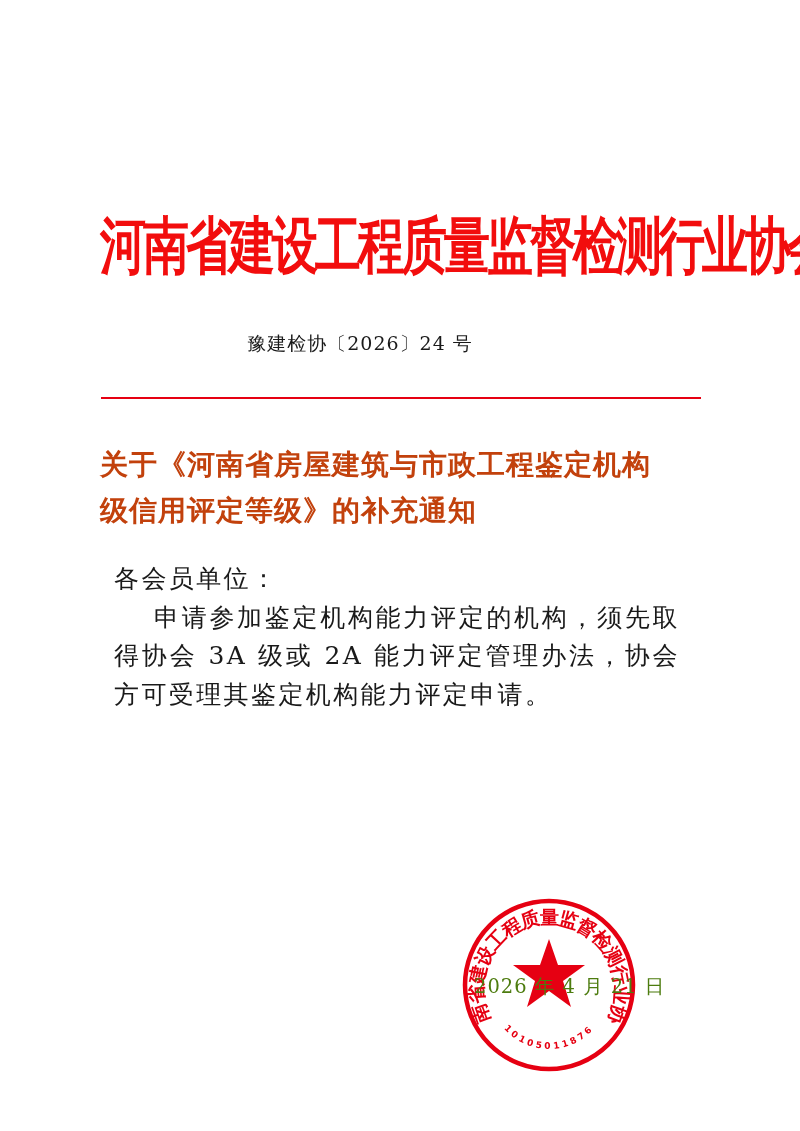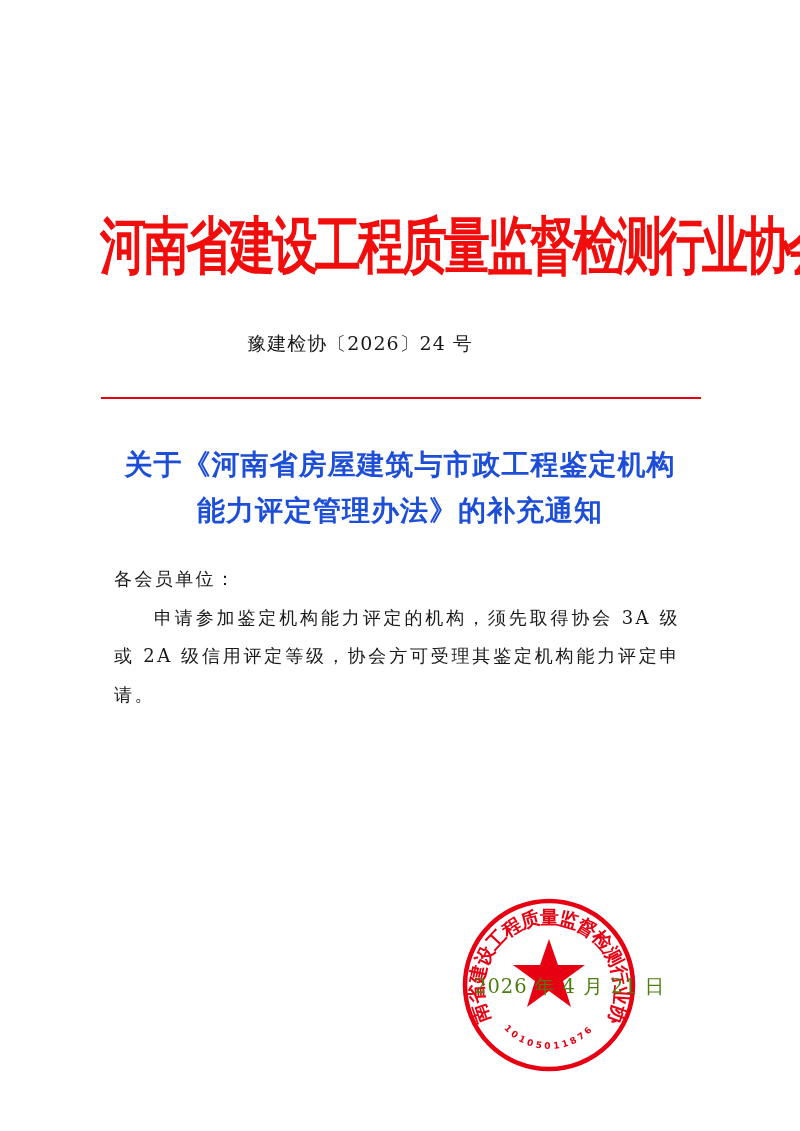--- a/index.html
+++ b/index.html
@@ -10,25 +10,25 @@
   .masthead { position: absolute; left: 100px; top: 205px; width: 600px; height: 80px;
               color: #f20d0d; font-family: "DejaVu Serif", "Liberation Serif", serif;
               font-weight: bold; font-size: 46px; line-height: 80px; text-align: center;
               letter-spacing: -3px; transform: scaleY(1.35); transform-origin: center; white-space: nowrap; }
 
   .docno { position: absolute; left: 0; width: 720px; top: 331px; text-align: center;
            font-size: 19px; letter-spacing: 1px; }
 
   .redline { position: absolute; left: 101px; top: 397px; width: 600px; height: 2px; background: #e60012; }
 
-  .title { position: absolute; left: 100px; width: 600px; top: 442px; text-align: center;
-           font-weight: bold; font-size: 28px; line-height: 46px; letter-spacing: 1px; color: #1d4ed8; }
+  .title { position: absolute; left: 100px; width: 600px; top: 442px; text-align: left;
+           font-weight: bold; font-size: 28px; line-height: 46px; letter-spacing: 1px; color: #c2410c; }
   .title div { white-space: nowrap; }
 
-  .body { position: absolute; left: 114px; width: 566px; top: 560px; font-size: 18px;
+  .body { position: absolute; left: 114px; width: 566px; top: 560px; font-size: 25px;
           line-height: 38.5px; letter-spacing: 2.4px; }
   .body p { margin: 0; text-align: justify; text-align-last: left; }
   .body .indent { text-indent: 40px; }
   .body .salutation { }
 
   .date { position: absolute; left: 474px; top: 973px; font-size: 19.5px; letter-spacing: 1px;
           z-index: 3; color: #4d7c0f; white-space: nowrap; }
 
   .seal { position: absolute; left: 461px; top: 897px; width: 176px; height: 176px; z-index: 2; }
 </style>
@@ -38,26 +38,26 @@
 <div class="page">
 
   <div class="masthead">河南省建设工程质量监督检测行业协会文件</div>
 
   <div class="docno">豫建检协〔2026〕24 号</div>
 
   <div class="redline"></div>
 
   <div class="title">
     <div>关于《河南省房屋建筑与市政工程鉴定机构</div>
-    <div>能力评定管理办法》的补充通知</div>
+    <div>级信用评定等级》的补充通知</div>
   </div>
 
   <div class="body">
     <p class="salutation">各会员单位：</p>
-    <p class="indent">申请参加鉴定机构能力评定的机构，须先取得协会 3A 级或 2A 级信用评定等级，协会方可受理其鉴定机构能力评定申请。</p>
+    <p class="indent">申请参加鉴定机构能力评定的机构，须先取得协会 3A 级或 2A 能力评定管理办法，协会方可受理其鉴定机构能力评定申请。</p>
   </div>
 
   <svg class="seal" viewBox="0 0 176 176">
     <defs>
       <path id="arcTop" d="M 28,120 A 66,66 0 1,1 148,120" fill="none"></path>
       <path id="arcBot" d="M 40,128 A 60,60 0 0,0 136,128" fill="none"></path>
     </defs>
     <circle cx="88" cy="88" r="84" fill="none" stroke="#e60012" stroke-width="4.5"></circle>
     <polygon fill="#e60012" points="88,42 97,68 124,68 102,84 110,110 88,94 66,110 74,84 52,68 79,68"></polygon>
     <text fill="#e60012" font-size="19" font-weight="bold" font-family="'DejaVu Serif', serif" letter-spacing="-1">

